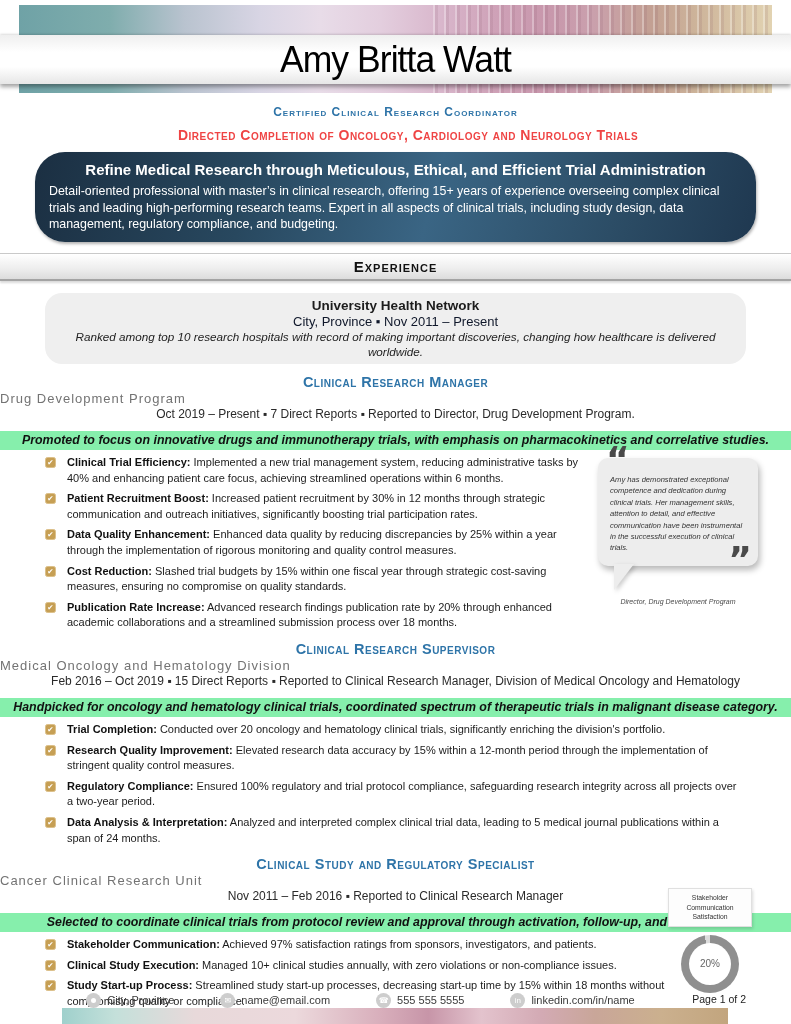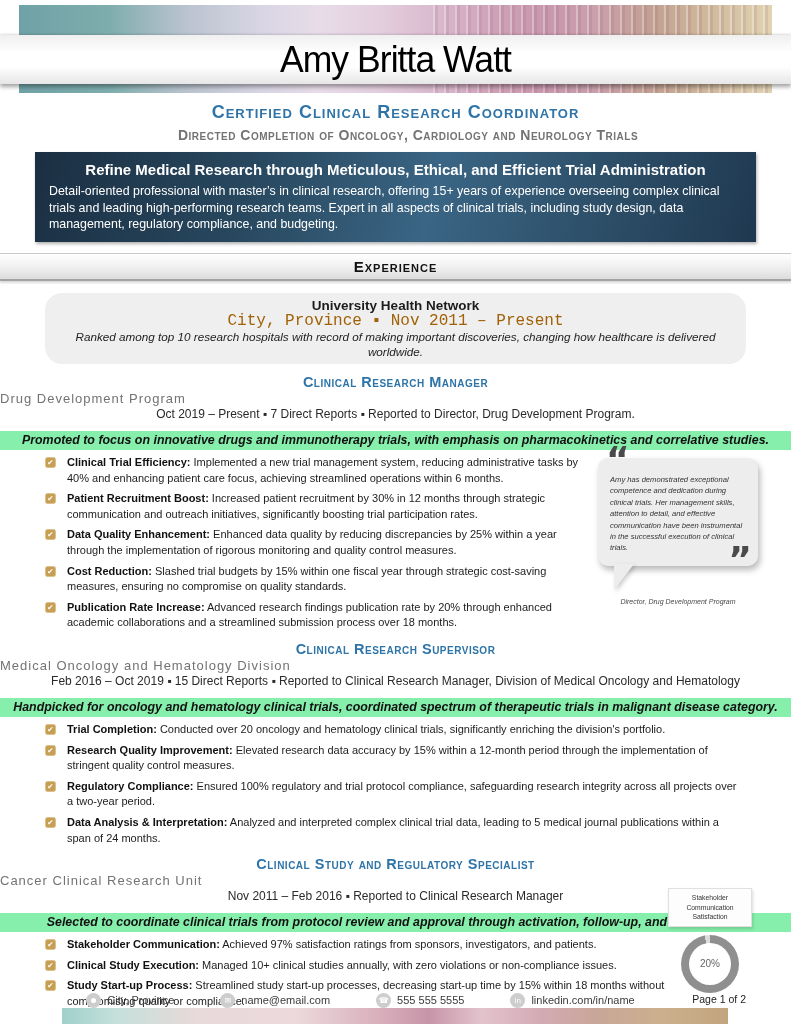--- a/index.html
+++ b/index.html
@@ -29,45 +29,45 @@
     text-align:center;
   }
   .name-band h1{
     font-size:37px; font-weight:400; letter-spacing:-1px; line-height:49px; color:#000;
     transform:scaleX(.96); transform-origin:center;
   }
   
   .flow{ position:relative; padding-top:101px; }
   .title-primary{
     text-align:center; font-variant:small-caps; font-weight:bold;
-    font-size:18px; letter-spacing:1px; color:#2e74a8; line-height:22px;
+    font-size:12px; letter-spacing:1px; color:#2e74a8; line-height:22px;
   }
   .title-secondary{
     text-align:center; font-variant:small-caps; font-weight:bold;
-    font-size:14px; letter-spacing:.5px; color:#737373; line-height:17px; margin-top:4px;margin-left:25px;
+    font-size:14px; letter-spacing:.5px; color:#ef4444; line-height:17px; margin-top:4px;margin-left:25px;
   }
   .summary-box{
     margin:8px 35px 0; height:90px; padding:8px 14px;
     background:linear-gradient(105deg,#1b2f42 0%,#28485f 30%,#3a6584 55%,#2c4d66 80%,#1f3850 100%);
-    color:#fff; box-shadow:1px 2px 3px rgba(0,0,0,.3);
+    color:#fff; box-shadow:1px 2px 3px rgba(0,0,0,.3);border-radius:30px;
   }
   .summary-box h2{ text-align:center; font-size:15px; font-weight:bold; line-height:20px; margin-bottom:3px; }
   .summary-box p{ font-size:12.4px; line-height:16.5px; }
   .section-band{
     margin-top:11px; height:28px; line-height:26px; text-align:center;
     background:linear-gradient(180deg,#ffffff 0%,#ededed 60%,#dcdcdc 100%);
     border-top:1px solid #c9c9c9; border-bottom:2px solid #a3a3a3;
     box-shadow:0 2px 2px rgba(0,0,0,.15);
     font-variant:small-caps; font-weight:bold; font-size:15px; letter-spacing:1px; color:#111;
   }
   .employer-box{
     width:701px; margin:12px auto 0; background:#efefef; padding:4px 8px 5px; text-align:center;border-radius:17px;
   }
   .employer-name{ font-size:13.5px; font-weight:bold; line-height:17px; }
-  .employer-info{ font-size:16px; line-height:15px; color:#a16207;font-family:Liberation Mono, monospace; }
+  .employer-info{ font-size:13px; line-height:15px; color:#0f172a; }
   .employer-tagline{ font-size:11.7px; font-style:italic; line-height:15px; color:#222;text-align:center; }
   .job-title{
     text-align:center; font-variant:small-caps; font-weight:bold;
     font-size:14.5px; letter-spacing:.5px; color:#2e74a8; line-height:18px; margin-top:9px;
   }
   .job-division{
     font-size:13px; letter-spacing:1px; color:#737373; line-height:16px;
   }
   .job-meta{ text-align:center; font-size:12px; color:#2a2a2a; line-height:15px; }
   .highlight-band{

